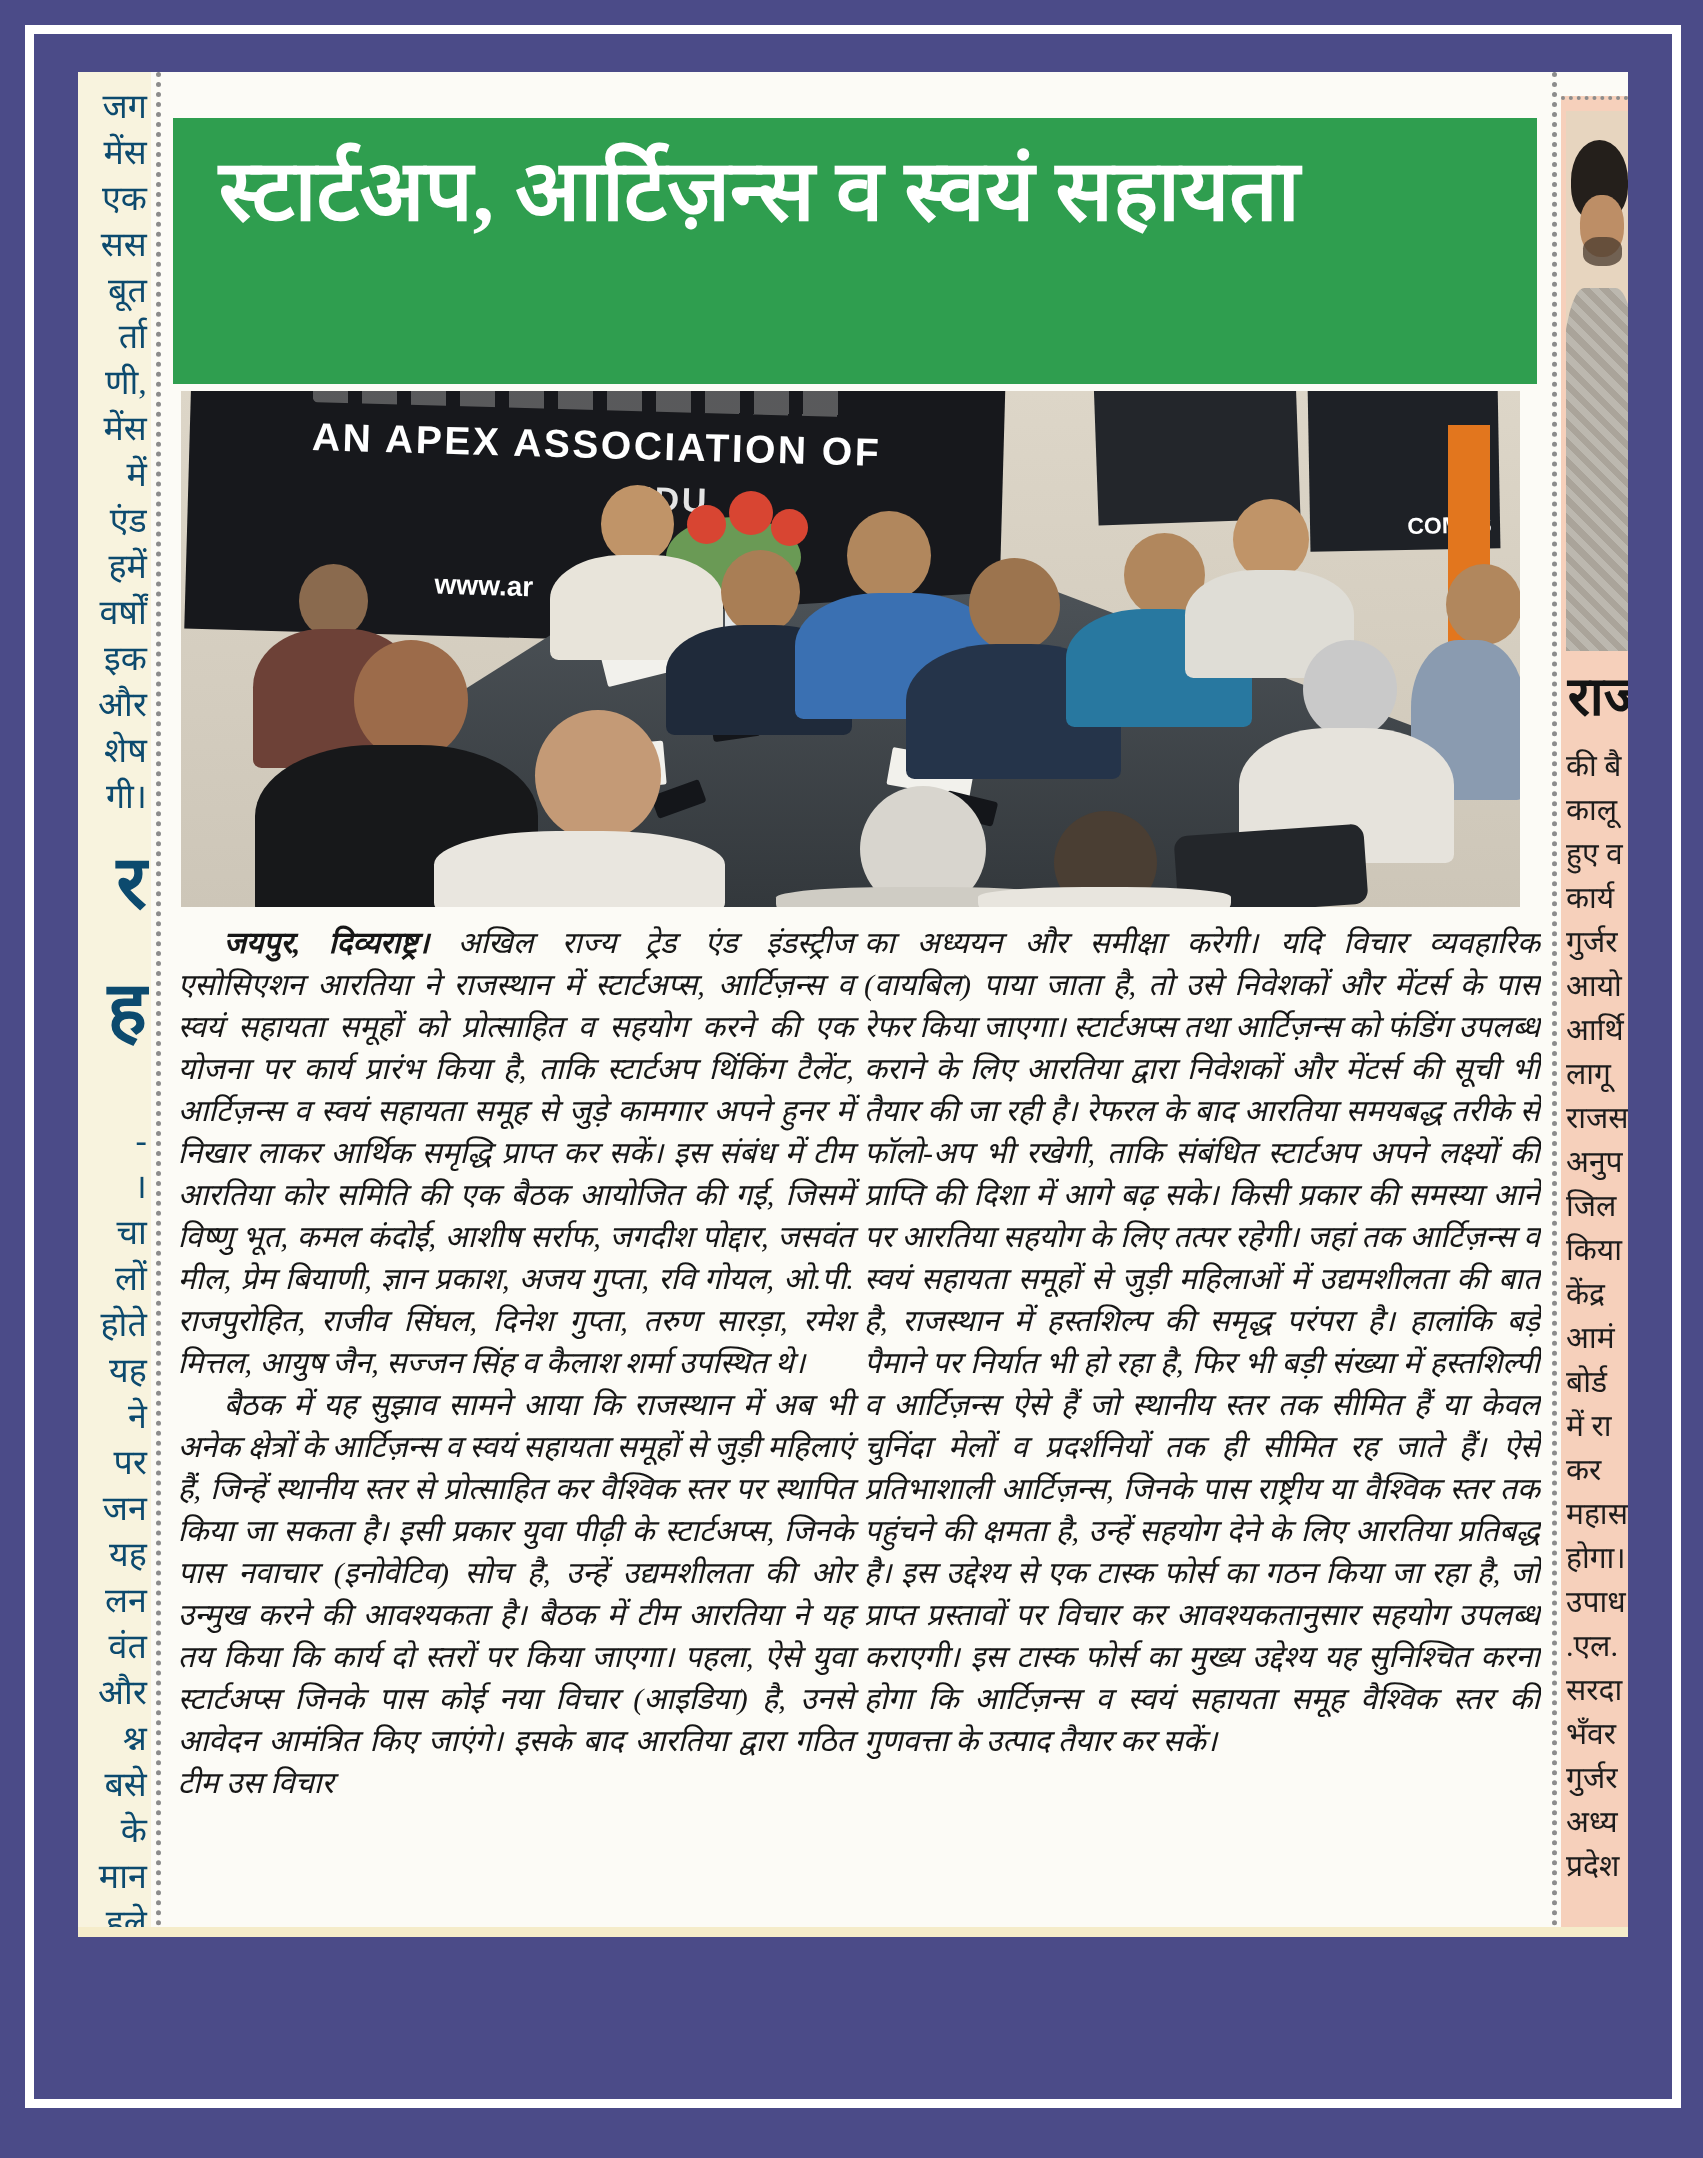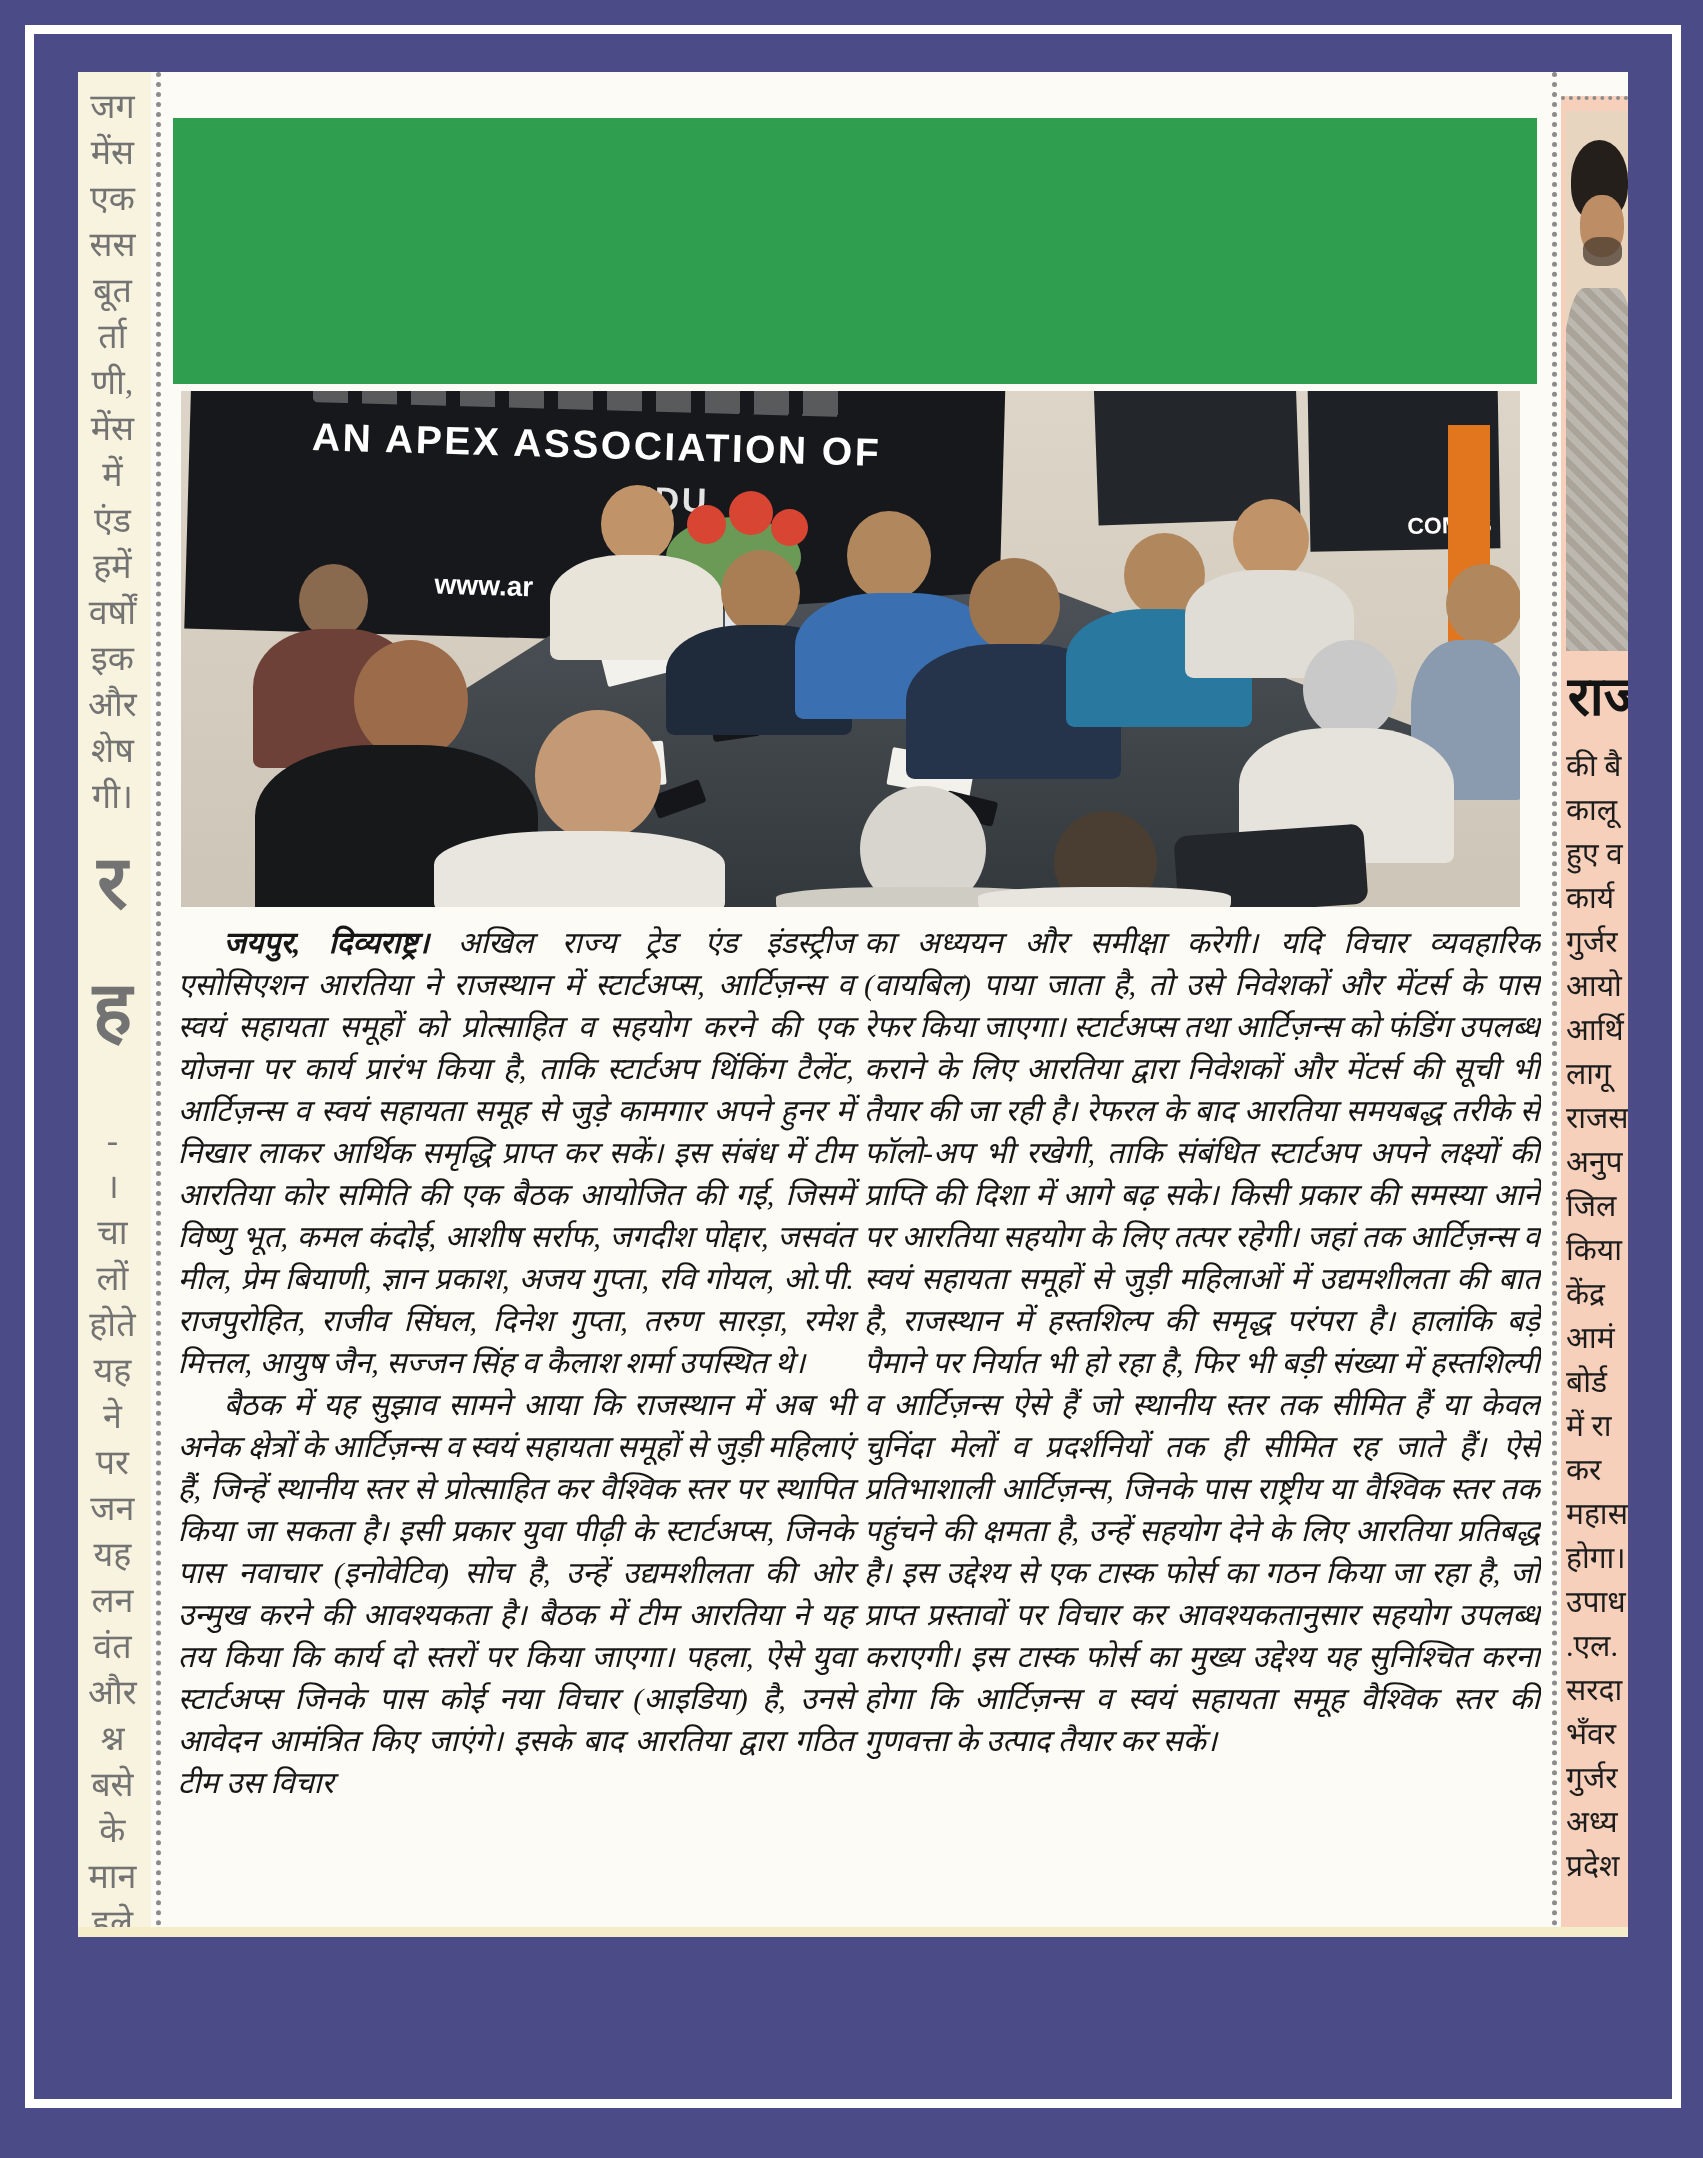--- a/index.html
+++ b/index.html
@@ -6,21 +6,21 @@
   .canvas{position:relative;width:1703px;height:2159px;background:#4b4b88;overflow:hidden;
           font-family:"Liberation Serif","DejaVu Serif",serif;}
   .frame-line{position:absolute;left:25px;top:25px;width:1656px;height:2083px;
               border:9.3px solid #ffffff;box-sizing:border-box;}
   
   .page{position:absolute;left:78px;top:72px;width:1550px;height:1855px;background:#fcfbf6;
         border-bottom:10px solid #f5ecca;box-sizing:content-box;overflow:hidden;}
   
   .left-strip{position:absolute;left:0;top:0;width:73px;height:100%;background:#f8f3de;
               overflow:hidden;padding-top:11.8px;box-sizing:border-box;}
-  .frag{font-size:34px;line-height:46px;min-height:46px;color:#737373;text-align:center;
+  .frag{font-size:34px;line-height:46px;min-height:46px;color:#0c4a6e;text-align:right;
         padding-right:4.2px;white-space:nowrap;}
   .frag.big{font-size:74px;line-height:126px;min-height:126px;font-weight:bold;}
   .sep{position:absolute;top:0;height:100%;border-left:5px dotted #8c8c8c;}
   .sep1{left:78px;}
   .sep2{left:1474px;}
   
   .article{position:absolute;left:93px;top:0;width:1376px;height:100%;}
   .headline{margin:46px 0 0 1.7px;width:1364px;height:266px;background:#2f9e4f;
             box-sizing:border-box;padding:11.8px 0 0 46px;}
   .hl{color:#ffffff;font-weight:bold;font-size:85px;line-height:123px;white-space:nowrap;
@@ -122,20 +122,21 @@
         <div class="frag">बसे</div>
         <div class="frag">के</div>
         <div class="frag">मान</div>
         <div class="frag">हले</div>
       </div>
     <div class="sep sep1"></div>
 
     <div class="article">
 
       <div class="headline">
+        <div class="hl">स्टार्टअप, आर्टिज़न्स व स्वयं सहायता</div>
       </div>
 
       <div class="photo">
         <div class="bannerL">
           <div class="banner-blur"></div>
           <div class="banner-main">AN APEX ASSOCIATION OF</div>
           <div class="banner-sub">NDU</div>
           <div class="banner-url">www.ar</div>
         </div>
         <div class="bannerR1"></div>

